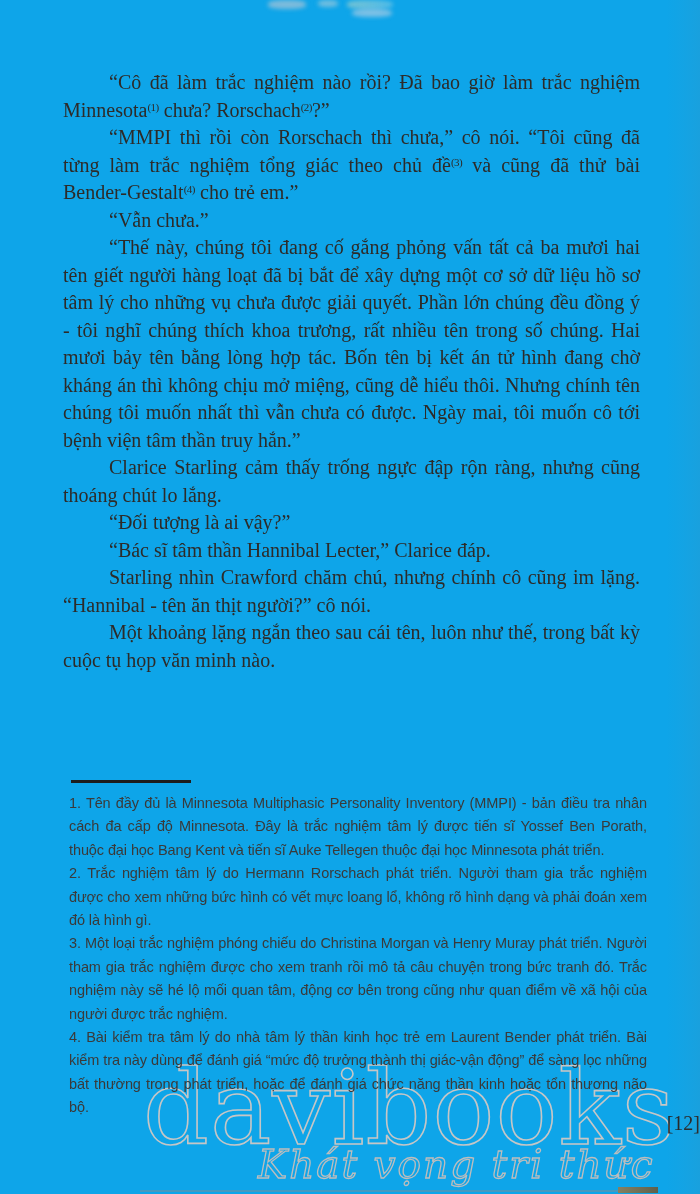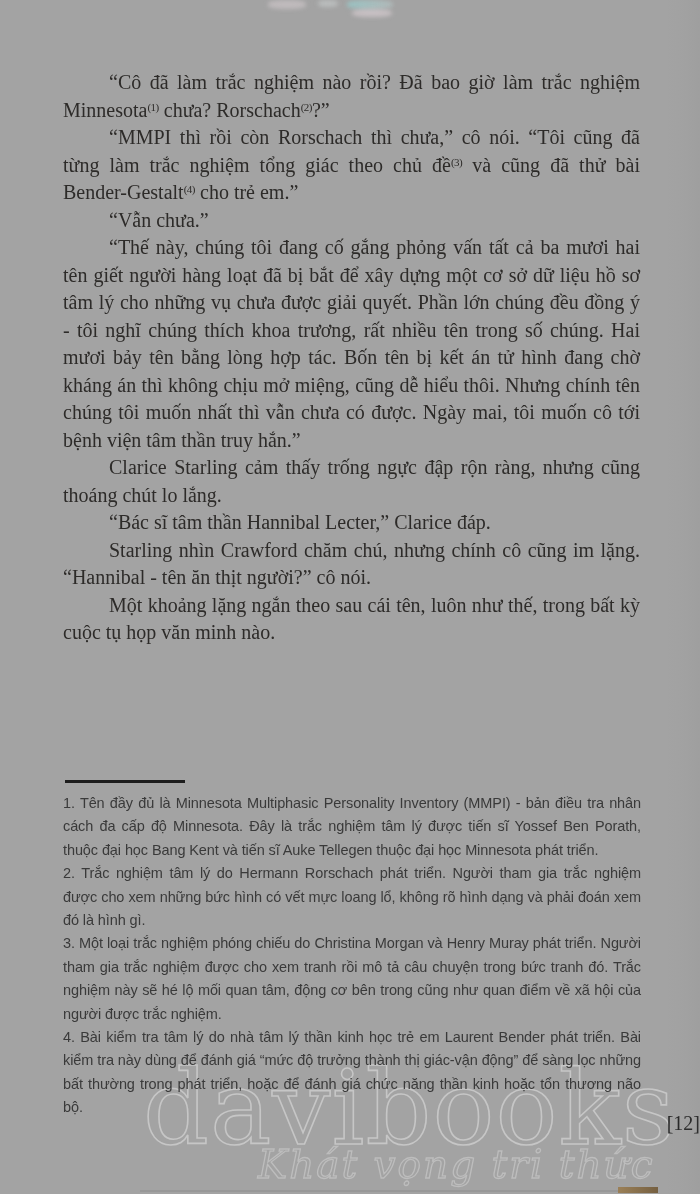--- a/index.html
+++ b/index.html
@@ -1,19 +1,19 @@
 <!DOCTYPE html>
 <html><head>
 <meta charset="utf-8">
 <style>
   html,body{margin:0;padding:0;background:#e9e9e9;}
   .page{
     position:relative;
     width:700px;height:1194px;
-    background:#a3a3a3;
+    background:#0ea5e9;
     overflow:hidden;
     font-family:"Liberation Serif","DejaVu Serif",serif;
   }
   
   .smudge{position:absolute;border-radius:40%;filter:blur(2px);pointer-events:none;}
   .smudge.s1{left:268px;top:0;width:38px;height:9px;background:rgba(215,205,210,.55);}
   .smudge.s2{left:318px;top:0;width:20px;height:7px;background:rgba(210,215,215,.5);}
   .smudge.s3{left:347px;top:0;width:46px;height:9px;background:linear-gradient(90deg,rgba(150,205,205,.75),rgba(205,230,230,.35));}
   .smudge.s4{left:352px;top:9px;width:40px;height:8px;background:rgba(235,222,228,.5);}
 
@@ -23,21 +23,21 @@
     color:#2d2b29;
     font-size:20px;line-height:27.5px;
     text-align:justify;
     z-index:2;
   }
   .body-text p{margin:0;text-indent:46px;}
   .body-text sup{font-size:11px;line-height:0;vertical-align:6px;letter-spacing:-0.5px;}
 
   
   .footnotes{
-    position:absolute;left:63px;top:780px;width:578px;z-index:2;
+    position:absolute;left:69px;top:780px;width:578px;z-index:2;
   }
   .footnote-divider{width:120px;height:3px;background:#1d1d1d;margin:0 0 9px 2px;}
   .footnote-list{
     font-family:"Liberation Sans","DejaVu Sans",sans-serif;
     color:#3a3a3a;font-size:14.5px;line-height:23.4px;
     text-align:justify;letter-spacing:-0.1px;
   }
   .footnote-list p{margin:0;}
 
   
@@ -89,20 +89,21 @@
   <div class="smudge s2"></div>
   <div class="smudge s3"></div>
   <div class="smudge s4"></div>
 
   <main class="body-text" id="body-text">
       <p>“Cô đã làm trắc nghiệm nào rồi? Đã bao giờ làm trắc nghiệm Minnesota<sup>(1)</sup> chưa? Rorschach<sup>(2)</sup>?”</p>
       <p>“MMPI thì rồi còn Rorschach thì chưa,” cô nói. “Tôi cũng đã từng làm trắc nghiệm tổng giác theo chủ đề<sup>(3)</sup> và cũng đã thử bài Bender-Gestalt<sup>(4)</sup> cho trẻ em.”</p>
       <p>“Vẫn chưa.”</p>
       <p>“Thế này, chúng tôi đang cố gắng phỏng vấn tất cả ba mươi hai tên giết người hàng loạt đã bị bắt để xây dựng một cơ sở dữ liệu hồ sơ tâm lý cho những vụ chưa được giải quyết. Phần lớn chúng đều đồng ý - tôi nghĩ chúng thích khoa trương, rất nhiều tên trong số chúng. Hai mươi bảy tên bằng lòng hợp tác. Bốn tên bị kết án tử hình đang chờ kháng án thì không chịu mở miệng, cũng dễ hiểu thôi. Nhưng chính tên chúng tôi muốn nhất thì vẫn chưa có được. Ngày mai, tôi muốn cô tới bệnh viện tâm thần truy hắn.”</p>
       <p>Clarice Starling cảm thấy trống ngực đập rộn ràng, nhưng cũng thoáng chút lo lắng.</p>
+      <p>“Đối tượng là ai vậy?”</p>
       <p>“Bác sĩ tâm thần Hannibal Lecter,” Clarice đáp.</p>
       <p>Starling nhìn Crawford chăm chú, nhưng chính cô cũng im lặng. “Hannibal - tên ăn thịt người?” cô nói.</p>
       <p>Một khoảng lặng ngắn theo sau cái tên, luôn như thế, trong bất kỳ cuộc tụ họp văn minh nào.</p>
     </main>
 
   <section class="footnotes">
     <div class="footnote-divider"></div>
     <div class="footnote-list" id="footnote-list">
         <p>1. Tên đầy đủ là Minnesota Multiphasic Personality Inventory (MMPI) - bản điều tra nhân cách đa cấp độ Minnesota. Đây là trắc nghiệm tâm lý được tiến sĩ Yossef Ben Porath, thuộc đại học Bang Kent và tiến sĩ Auke Tellegen thuộc đại học Minnesota phát triển.</p>
         <p>2. Trắc nghiệm tâm lý do Hermann Rorschach phát triển. Người tham gia trắc nghiệm được cho xem những bức hình có vết mực loang lổ, không rõ hình dạng và phải đoán xem đó là hình gì.</p>

